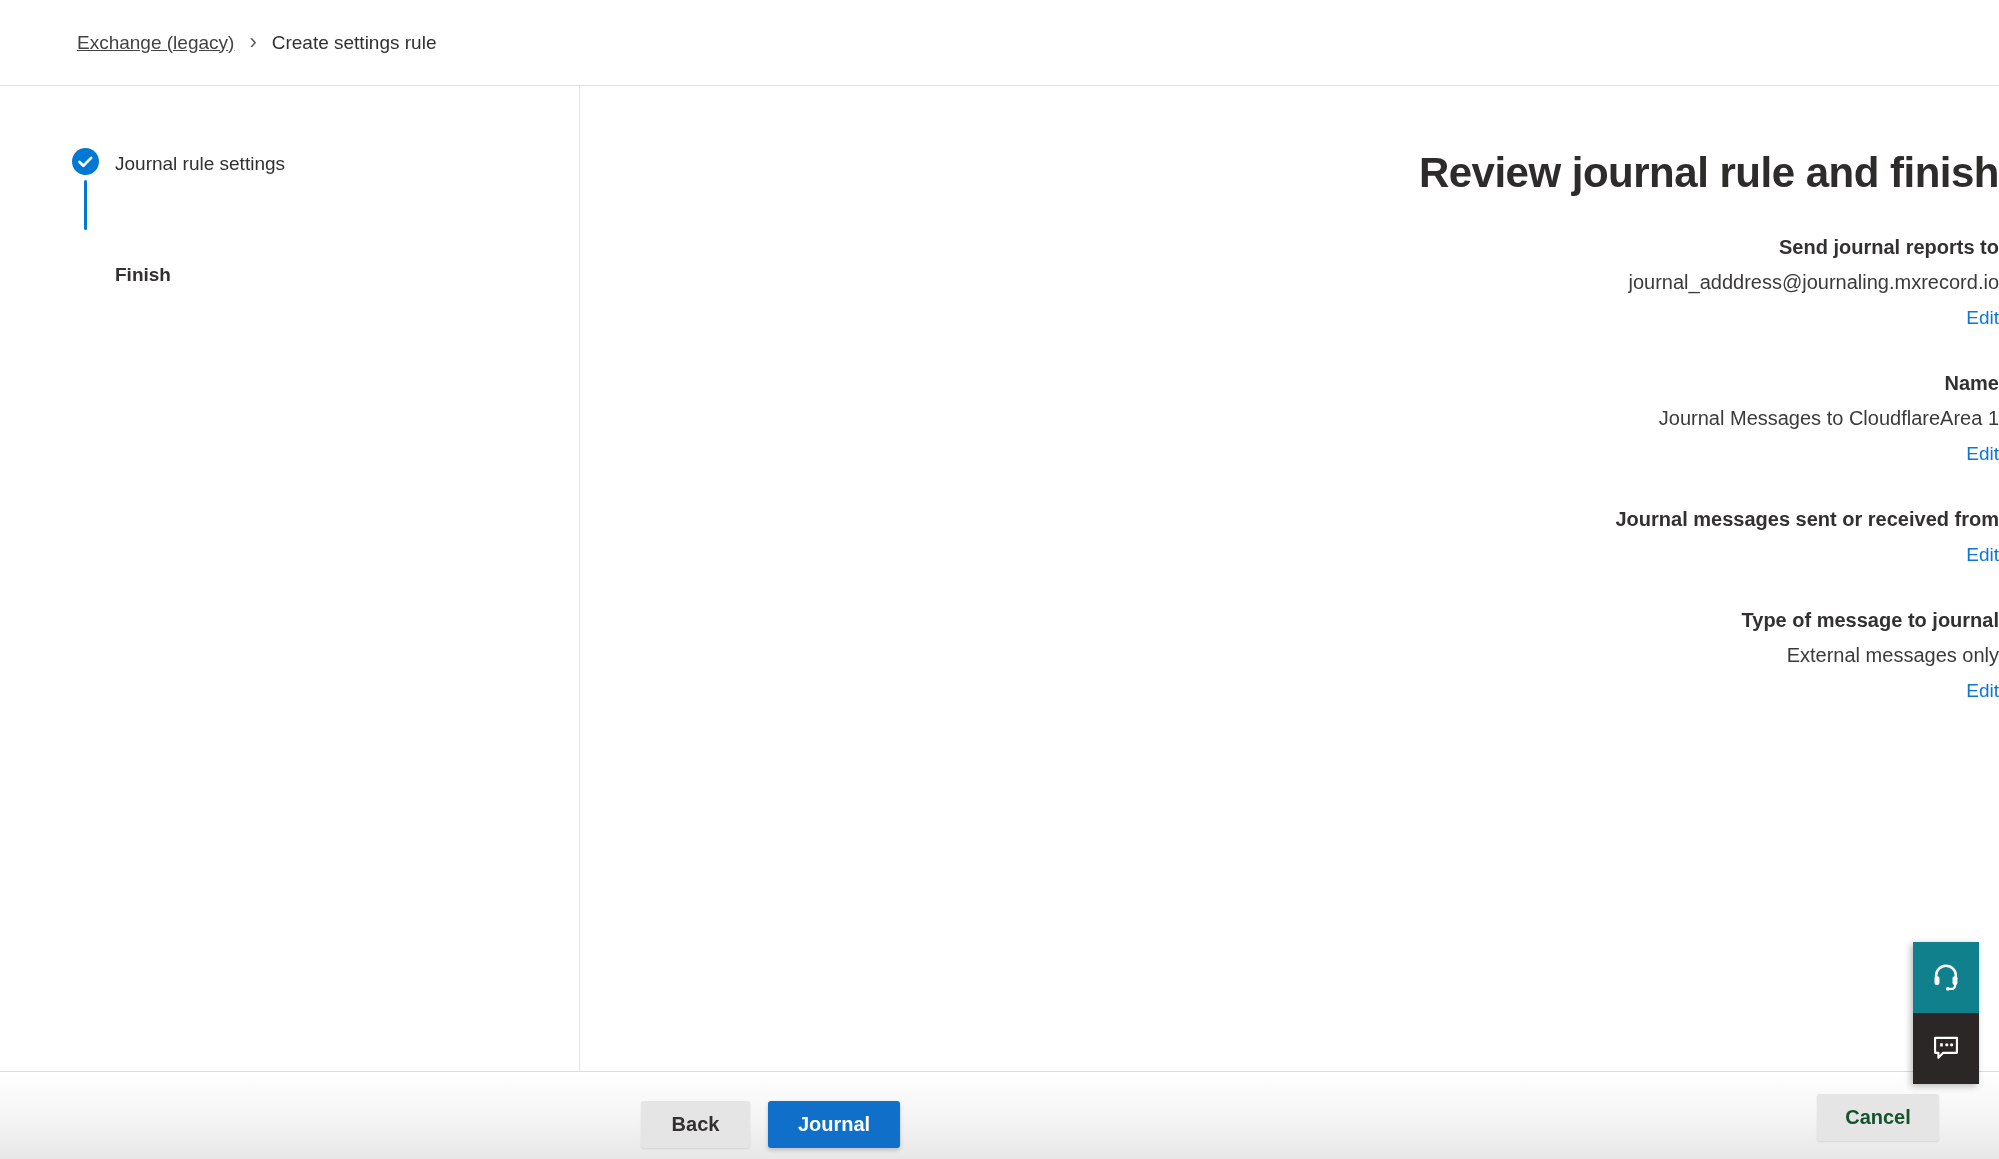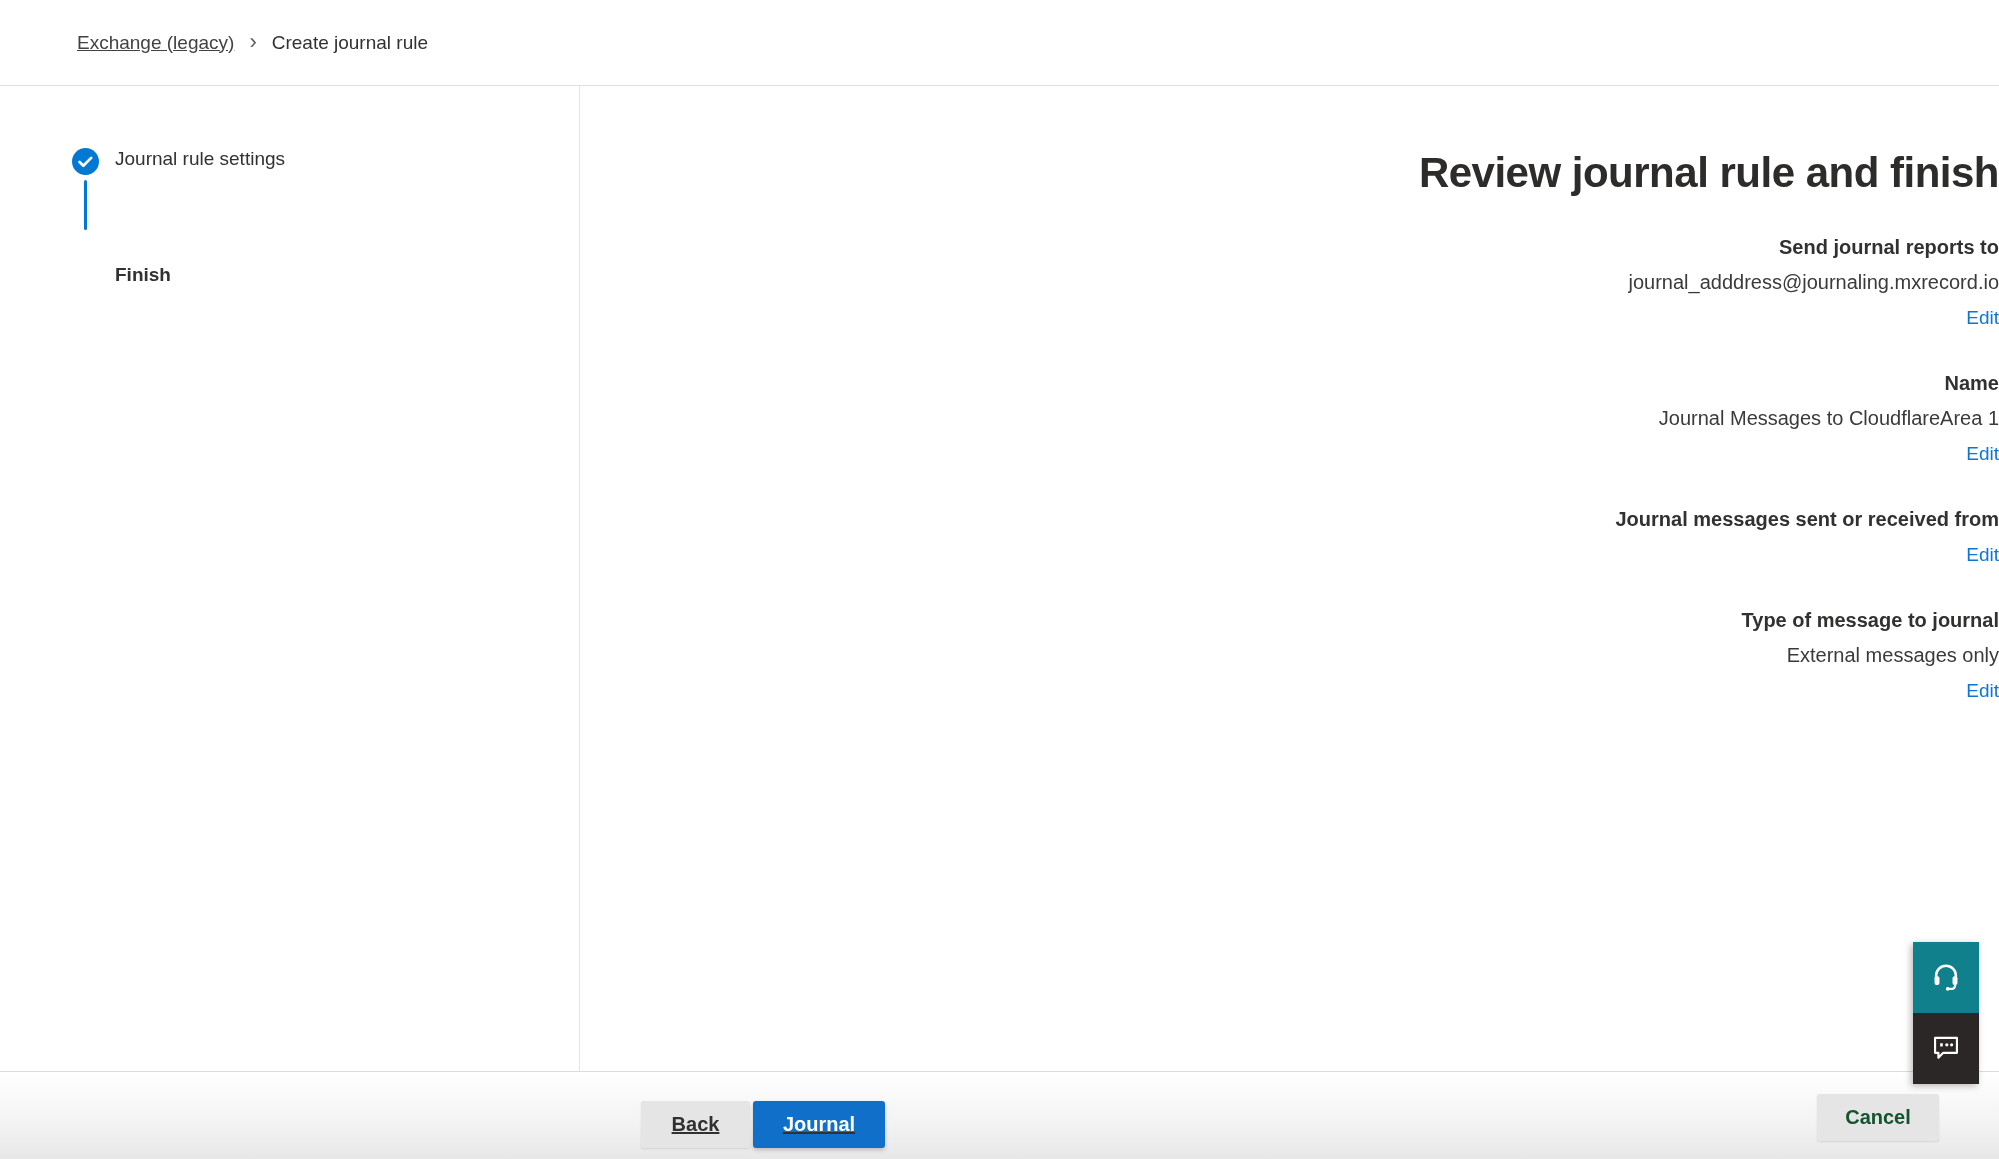--- a/index.html
+++ b/index.html
@@ -29,21 +29,21 @@
   
   .content { display: flex; height: 985px; }
 
   
   .steps-panel {
     width: 580px;
     min-width: 580px;
     border-right: 1px solid #e4e4e4;
     padding: 62px 0 0 72px;
   }
-  .step { display: flex; align-items: flex-start; gap: 16px; }
+  .step { display: flex; align-items: flex-end; gap: 16px; }
   .step-icon { width: 27px; height: 27px; flex: 0 0 27px; }
   .step-dot {
     width: 27px; height: 27px; border-radius: 50%;
     background: #0078d4;
   }
   .step-connector {
     width: 3px; height: 50px; background: #0078d4;
     margin: 5px 0 5px 12px; border-radius: 2px;
   }
   .step-label { font-size: 19px; color: #323130; }
@@ -76,21 +76,21 @@
   }
   .btn {
     height: 47px;
     font-family: inherit;
     font-size: 20px;
     font-weight: 700;
     border: none;
     border-radius: 3px;
     cursor: pointer;
   }
-  .footer-actions { position: absolute; left: 641px; top: 29px; display: flex; gap: 3px; text-decoration: underline; }
+  .footer-actions { position: absolute; left: 641px; top: 29px; display: flex; gap: 18px; }
   .btn-back  { width: 109px; background: #e5e5e5; color: #323130; box-shadow: 0 1px 2px rgba(0,0,0,.10); }
   .btn-submit{ width: 132px; background: #1070c9; color: #ffffff; box-shadow: 0 2px 4px rgba(0,0,0,.20); }
   .btn-cancel{ width: 122px; background: #e5e5e5; color: #14532d; box-shadow: 0 1px 2px rgba(0,0,0,.10);
                position: absolute; right: 60px; top: 22px; }
 
   
   .floating-buttons {
     position: absolute; right: 20px; top: 942px;
     width: 66px; display: flex; flex-direction: column;
     box-shadow: -2px 2px 7px rgba(0,0,0,.28);
@@ -104,21 +104,21 @@
   .float-btn.support  { background: #11808d; }
   .float-btn.feedback { background: #2b2727; }
 </style>
 </head>
 <body>
 
 <div class="header">
   <div class="breadcrumb">
     <a class="crumb-link">Exchange (legacy)</a>
     <span class="crumb-sep">›</span>
-    <span class="crumb-current">Create journal rule</span>
+    <span class="crumb-current">Create settings rule</span>
   </div>
 </div>
 
 <div class="content">
 
   <div class="steps-panel">
     <div class="step">
       <span class="step-icon">
         <svg width="27" height="27" viewBox="0 0 20 20">
           <circle cx="10" cy="10" r="10" fill="#0078d4"></circle>

